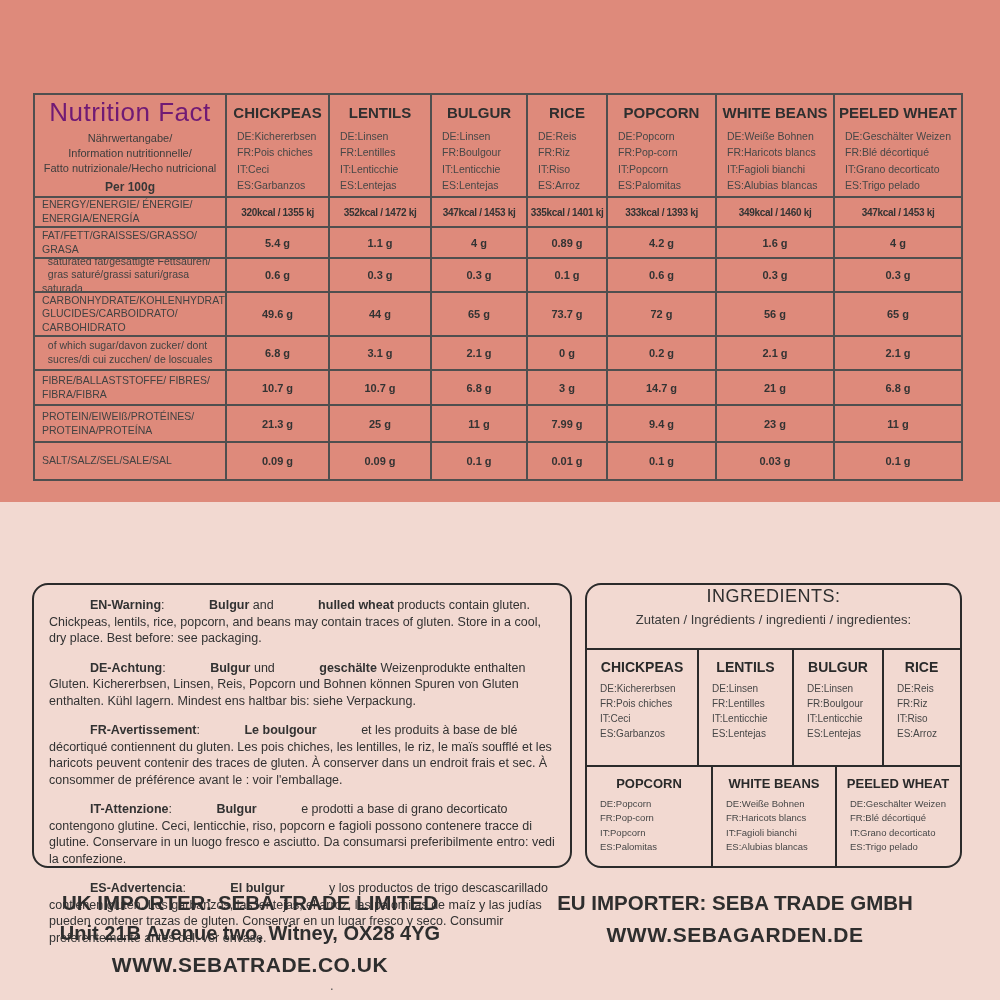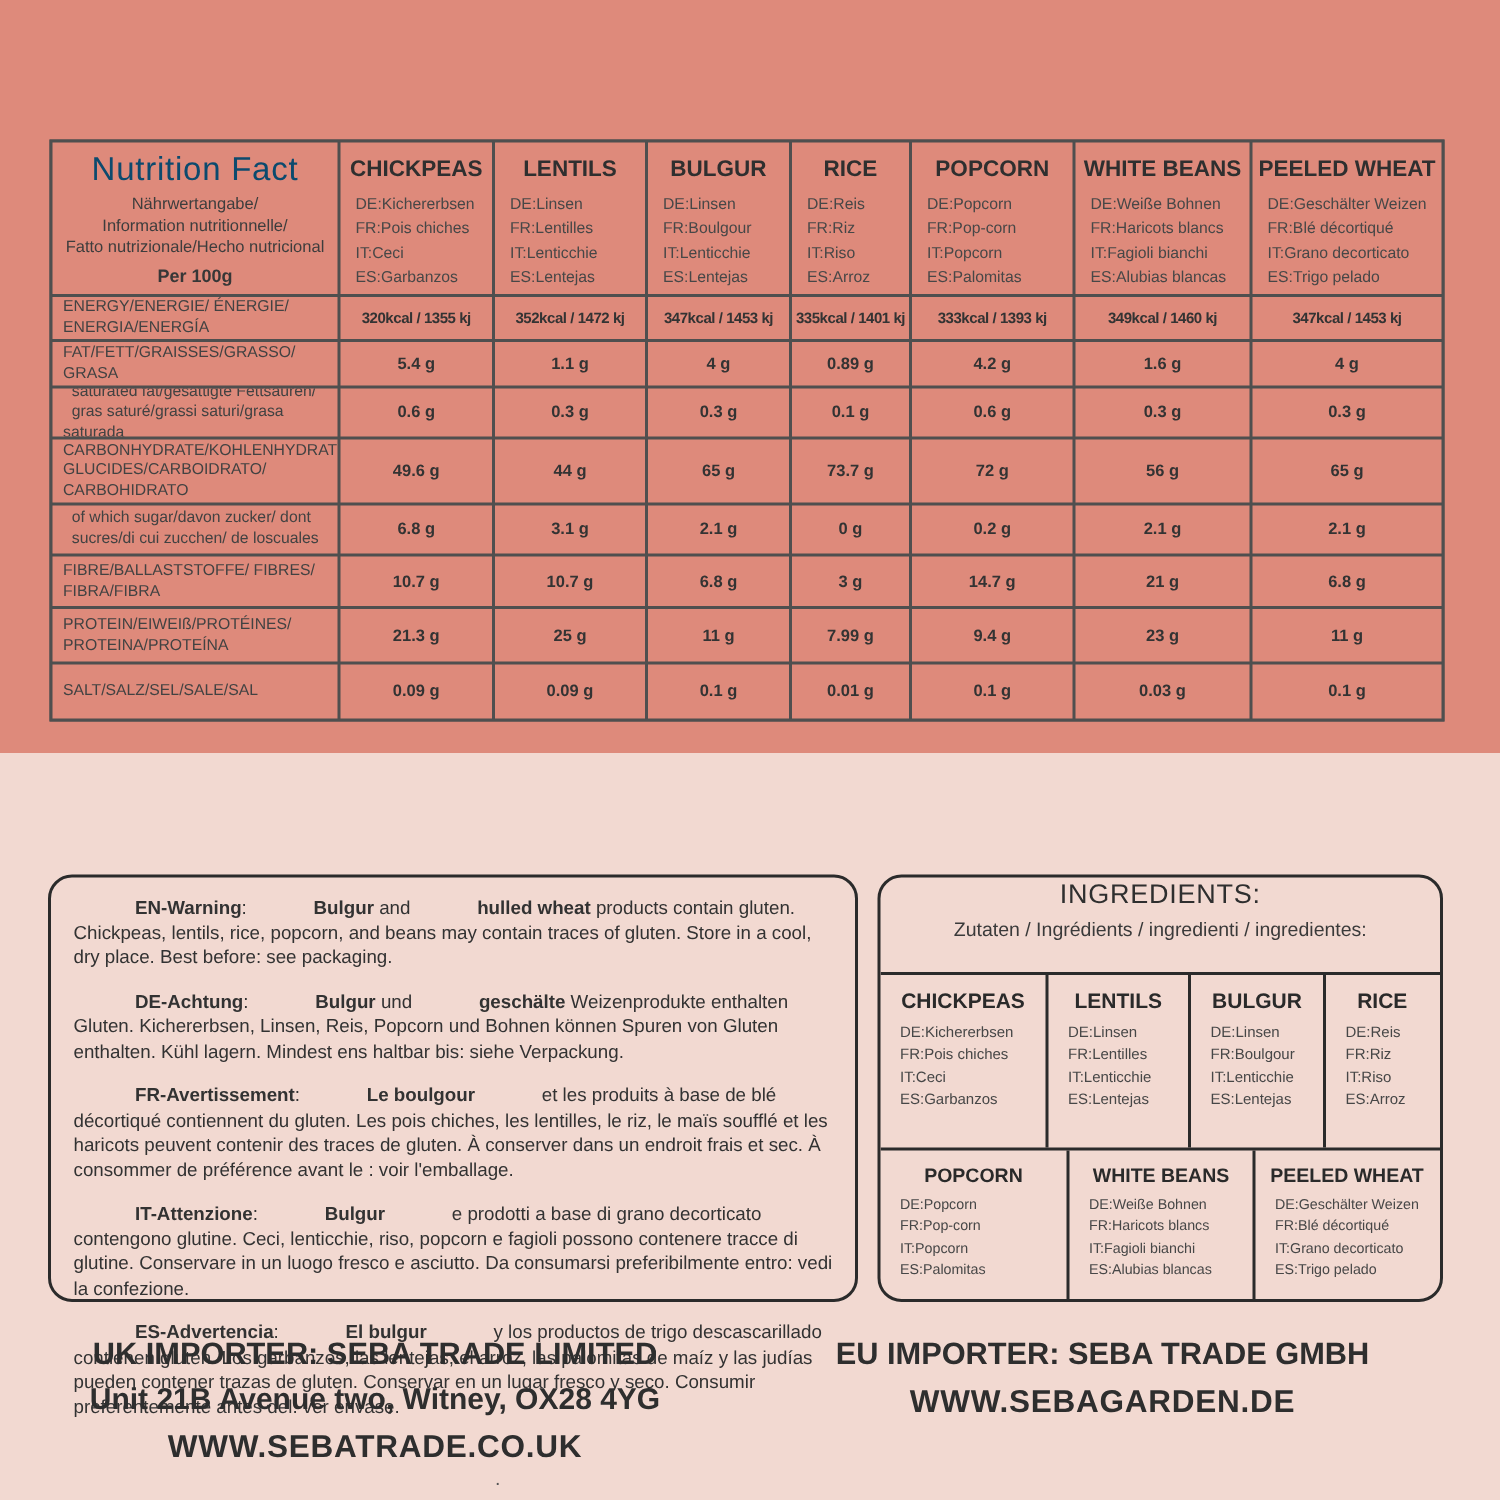--- a/index.html
+++ b/index.html
@@ -9,21 +9,21 @@
 
   
   .ntable{position:absolute;left:33px;top:93px;display:grid;
     grid-template-columns:190px 101px 100px 94px 78px 107px 116px 126px;
     grid-template-rows:101px 28px 29px 32px 42px 32px 33px 35px 36px;
     gap:2px;background:#4F4F4F;border:2px solid #4F4F4F;}
   .ntable .cell{background:#DE8A7B;overflow:hidden;}
   .contents{display:contents;}
   .t-row{display:contents;}
   .title-cell{display:flex;flex-direction:column;align-items:center;justify-content:center;text-align:center;padding:2px;}
-  .nf-title{font-size:22px;color:#0c4a6e;letter-spacing:0.5px;}
+  .nf-title{font-size:26px;color:#701a75;letter-spacing:0.5px;}
   .nf-sub{font-size:11px;line-height:1.35;white-space:pre-line;margin-top:3px;color:#3D3D3D;}
   .nf-per{font-size:12px;font-weight:bold;margin-top:4px;}
   .prod{padding-top:9px;text-align:center;}
   .p-name{font-size:15px;font-weight:bold;color:#2F2F2F;}
   .p-langs{font-size:10.5px;line-height:1.55;white-space:pre-line;text-align:left;padding-left:10px;margin-top:7px;color:#474747;}
   .lbl{display:flex;align-items:center;font-size:10.5px;line-height:1.3;padding-left:7px;white-space:pre-wrap;color:#424242;}
   .val{display:flex;align-items:center;justify-content:center;font-size:11px;font-weight:bold;white-space:nowrap;color:#333;}
   .rows > div:first-of-type .val{font-size:10px;letter-spacing:-0.3px;}
 
   

